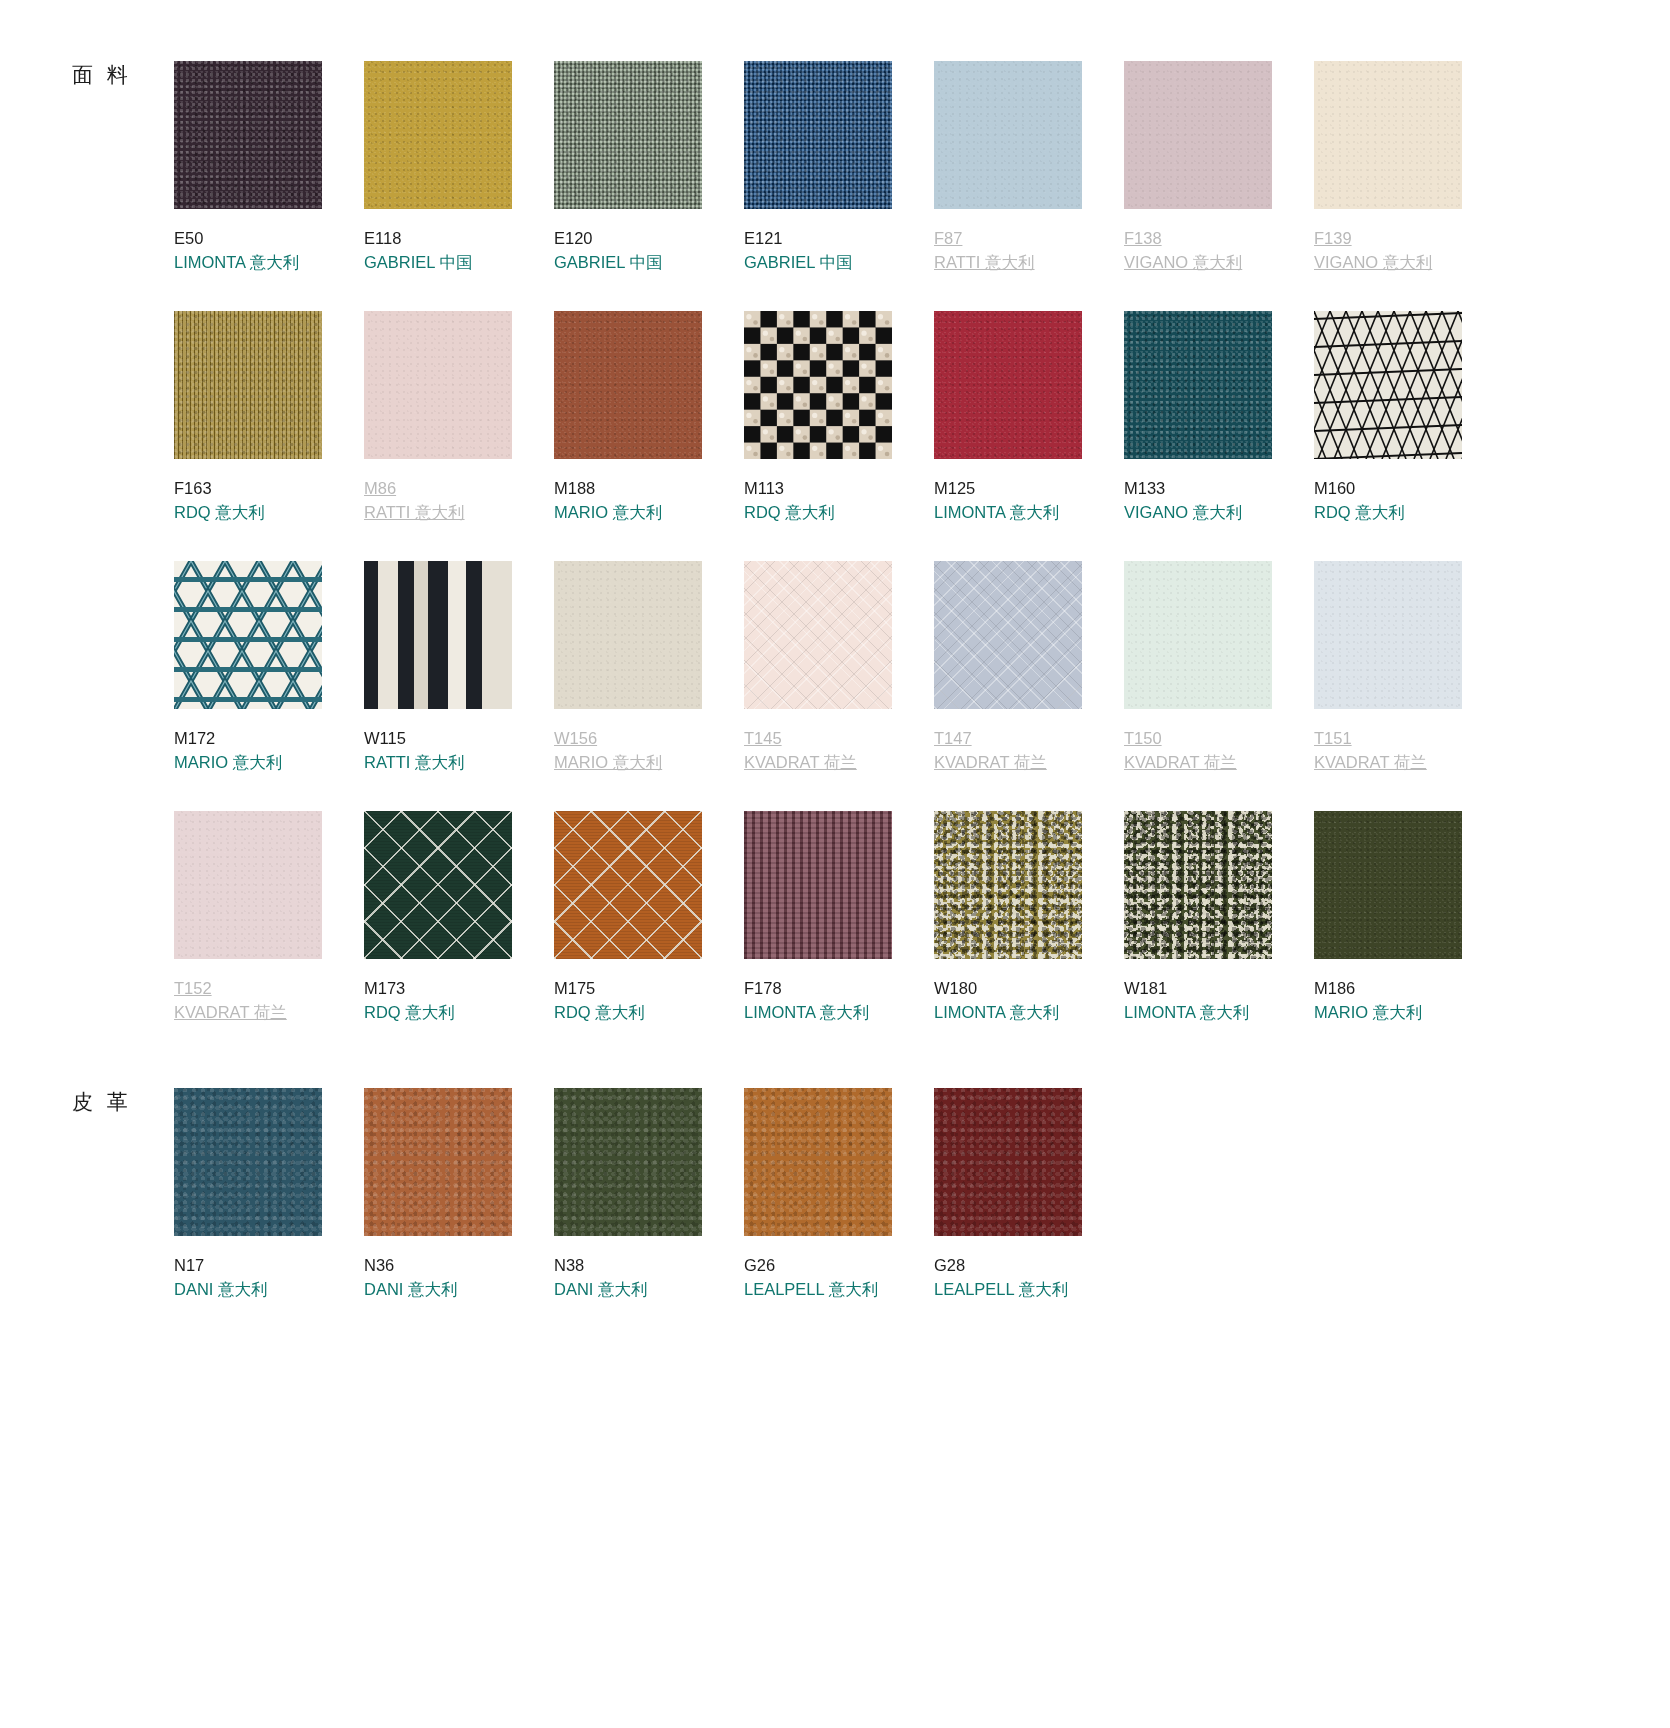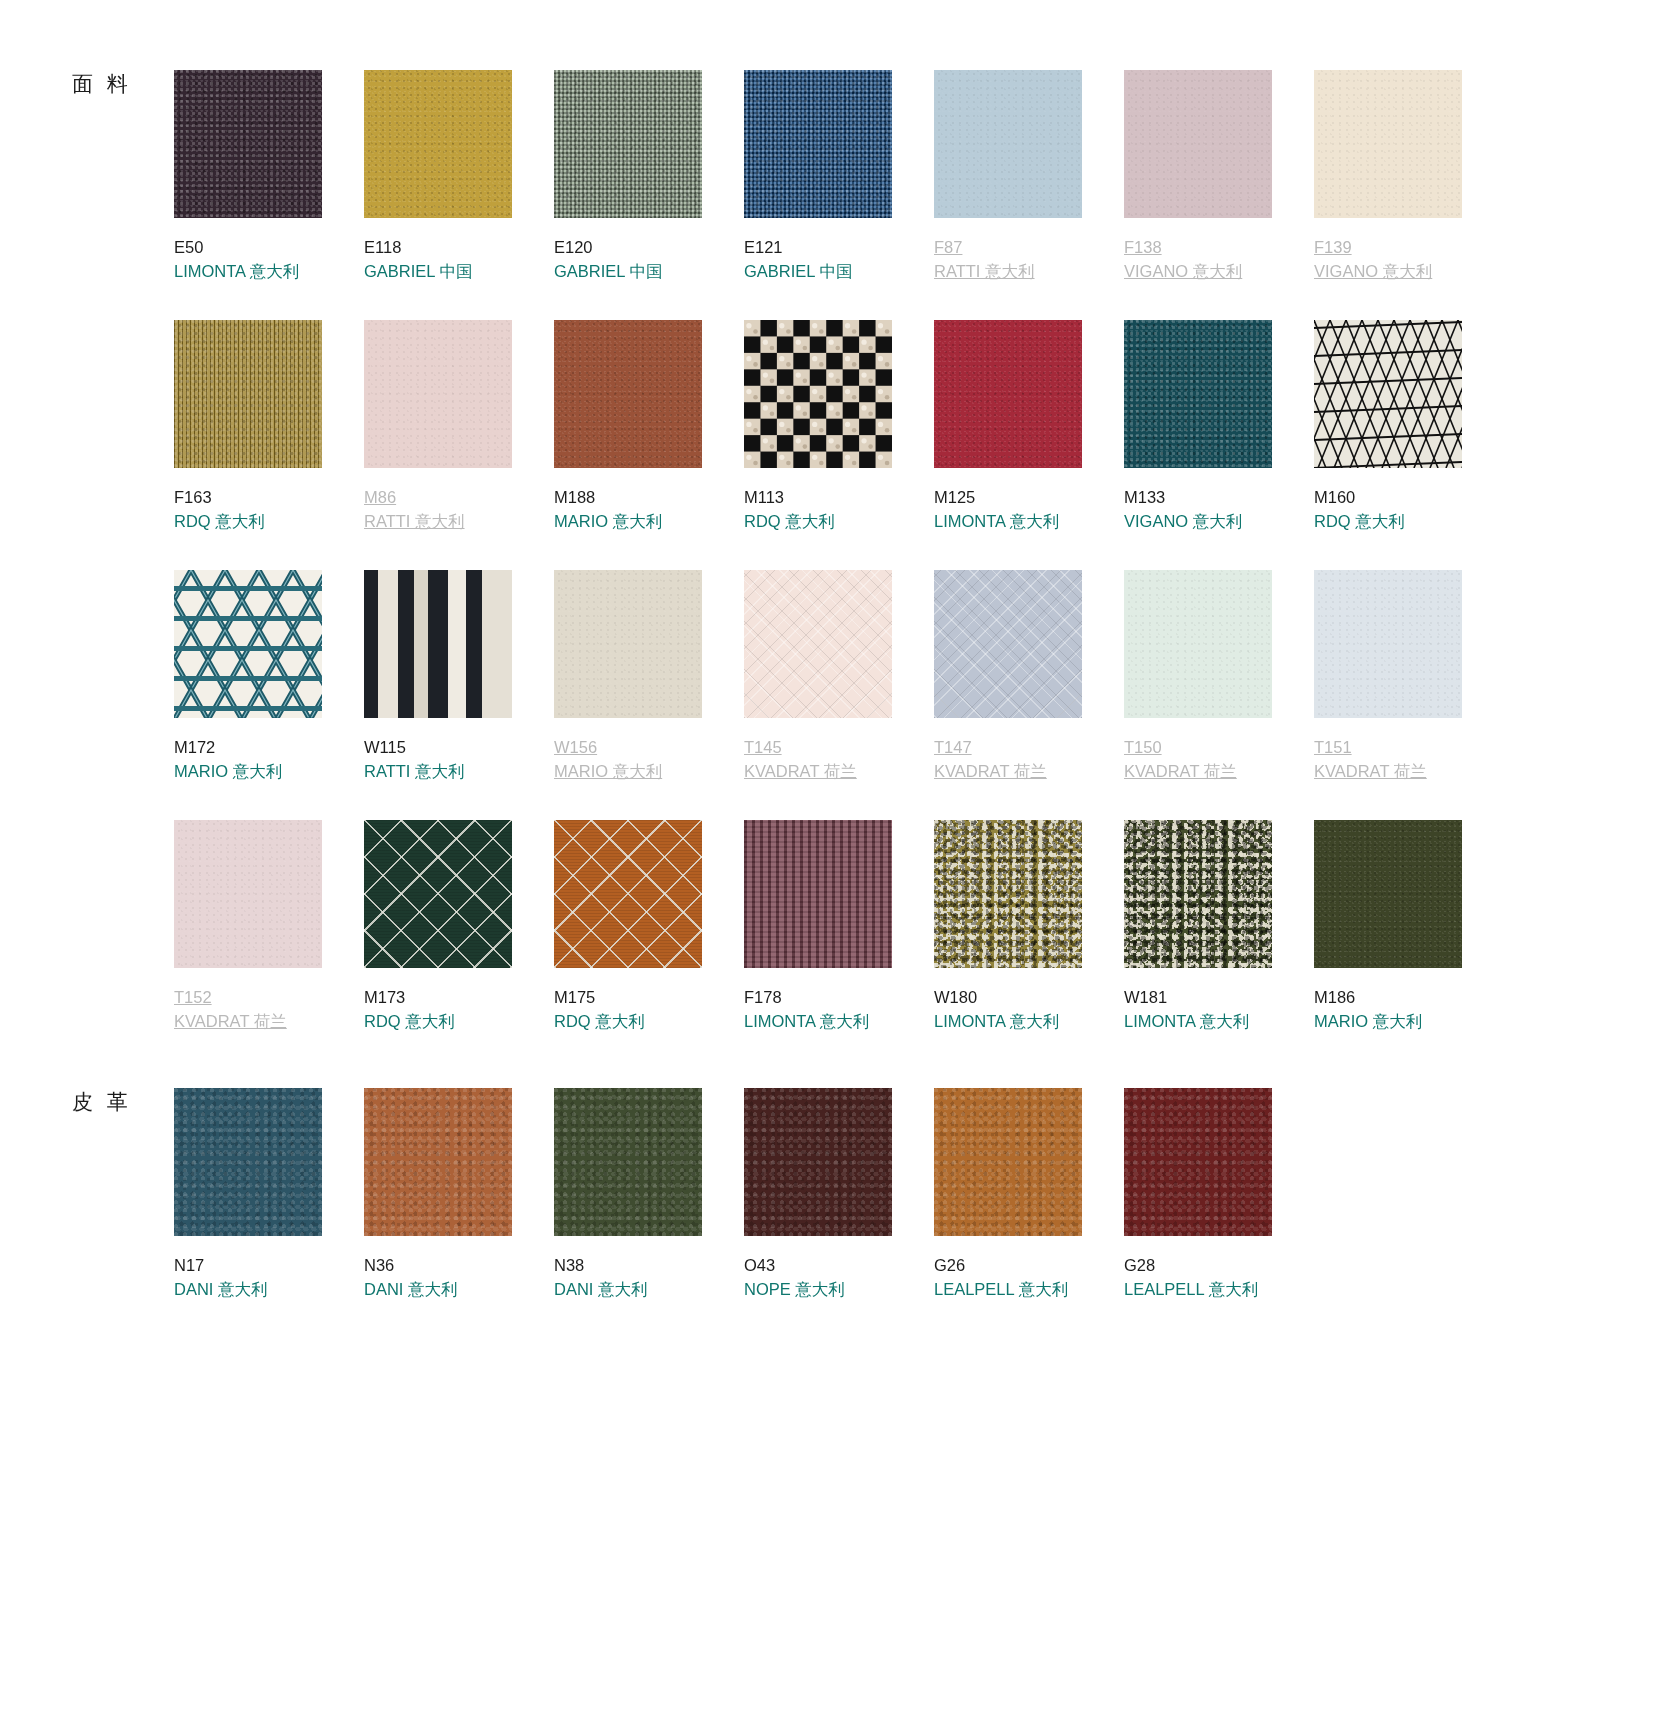--- a/index.html
+++ b/index.html
@@ -115,21 +115,21 @@
       radial-gradient(ellipse 3px 2px at 45% 82%, rgba(255,255,255,.09) 0 100%, transparent 100%),
       radial-gradient(ellipse 2px 2px at 88% 14%, rgba(0,0,0,.13) 0 100%, transparent 100%);
     background-size:9px 8px,11px 10px,8px 11px,12px 9px;
   }
 </style>
 </head>
 <body>
 
 <div class="page">
 
-  <div class="section" id="section-fabric" style="top:12px;height:1040px;">
+  <div class="section" id="section-fabric" style="top:3px;height:1040px;">
     <div class="section-label">面 料</div>
     <div class="grid" id="grid-fabric" style="top:58px;">
         <div class="cell">
           <div class="swatch" style="background:#342631">
             <div class="tex noise-coarse"></div>
           </div>
           <div class="caption">
             <div class="code">E50</div>
             <div class="brand">LIMONTA 意大利</div>
           </div>
@@ -782,29 +782,20 @@
         <div class="cell">
           <div class="swatch" style="background:#3f4c30">
             <div class="tex leather-grain"></div>
           </div>
           <div class="caption">
             <div class="code">N38</div>
             <div class="brand">DANI 意大利</div>
           </div>
         </div>
         <div class="cell">
-          <div class="swatch" style="background:#472220">
-            <div class="tex leather-grain"></div>
-          </div>
-          <div class="caption">
-            <div class="code">O43</div>
-            <div class="brand">NOPE 意大利</div>
-          </div>
-        </div>
-        <div class="cell">
           <div class="swatch" style="background:#b06a2c">
             <div class="tex leather-grain"></div>
           </div>
           <div class="caption">
             <div class="code">G26</div>
             <div class="brand">LEALPELL 意大利</div>
           </div>
         </div>
         <div class="cell">
           <div class="swatch" style="background:#6b2020">

